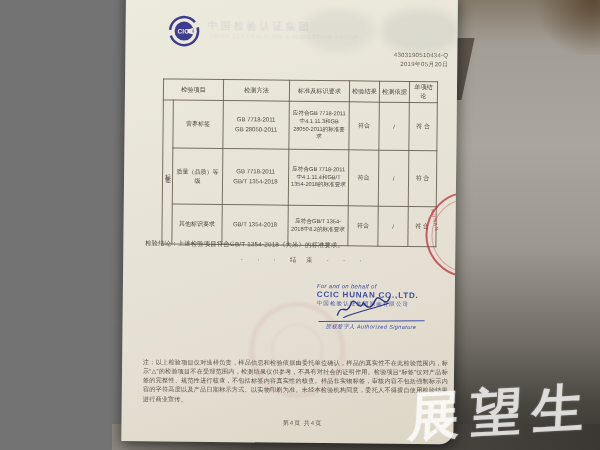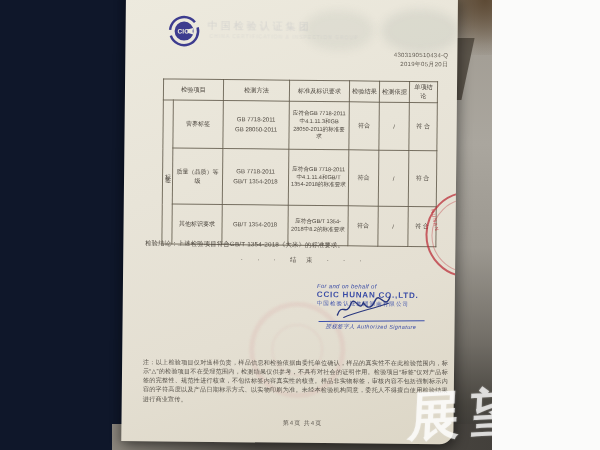--- a/index.html
+++ b/index.html
@@ -1,18 +1,18 @@
 <!DOCTYPE html>
 <html><head>
 <meta charset="utf-8">
 <style>
   html,body{margin:0;padding:0;background:#fbfbfa;}
   *{box-sizing:border-box;}
-  .scene{position:relative;width:492px;height:450px;overflow:hidden;
-         font-family:"Liberation Sans","DejaVu Sans",sans-serif;background:#0f172a;}
+  .scene{position:relative;width:600px;height:450px;overflow:hidden;
+         font-family:"Liberation Sans","DejaVu Sans",sans-serif;background:#737373;}
 
   
   .backdrop-right{position:absolute;left:448px;top:0;width:152px;height:450px;z-index:0;
     background:linear-gradient(180deg,#857a6a 0%,#a39e95 10%,#aaa69e 32%,#9c9890 55%,#716d66 76%,#48453f 90%,#393734 100%);}
   .backdrop-corner{position:absolute;right:0;top:0;width:70px;height:55px;z-index:0;
     background:radial-gradient(circle at 90% 0%,#5d4a35 0%,rgba(93,74,53,0) 70%);}
   .backdrop-notch{position:absolute;left:450px;top:38px;width:18px;height:62px;z-index:0;
     background:#4a4238;transform:skewX(-12deg);opacity:.8;}
   .backdrop-bottom{position:absolute;left:112px;top:424px;width:488px;height:26px;z-index:0;
     background:linear-gradient(90deg,#8a857c 0%,#55514b 30%,#3b3834 100%);}

